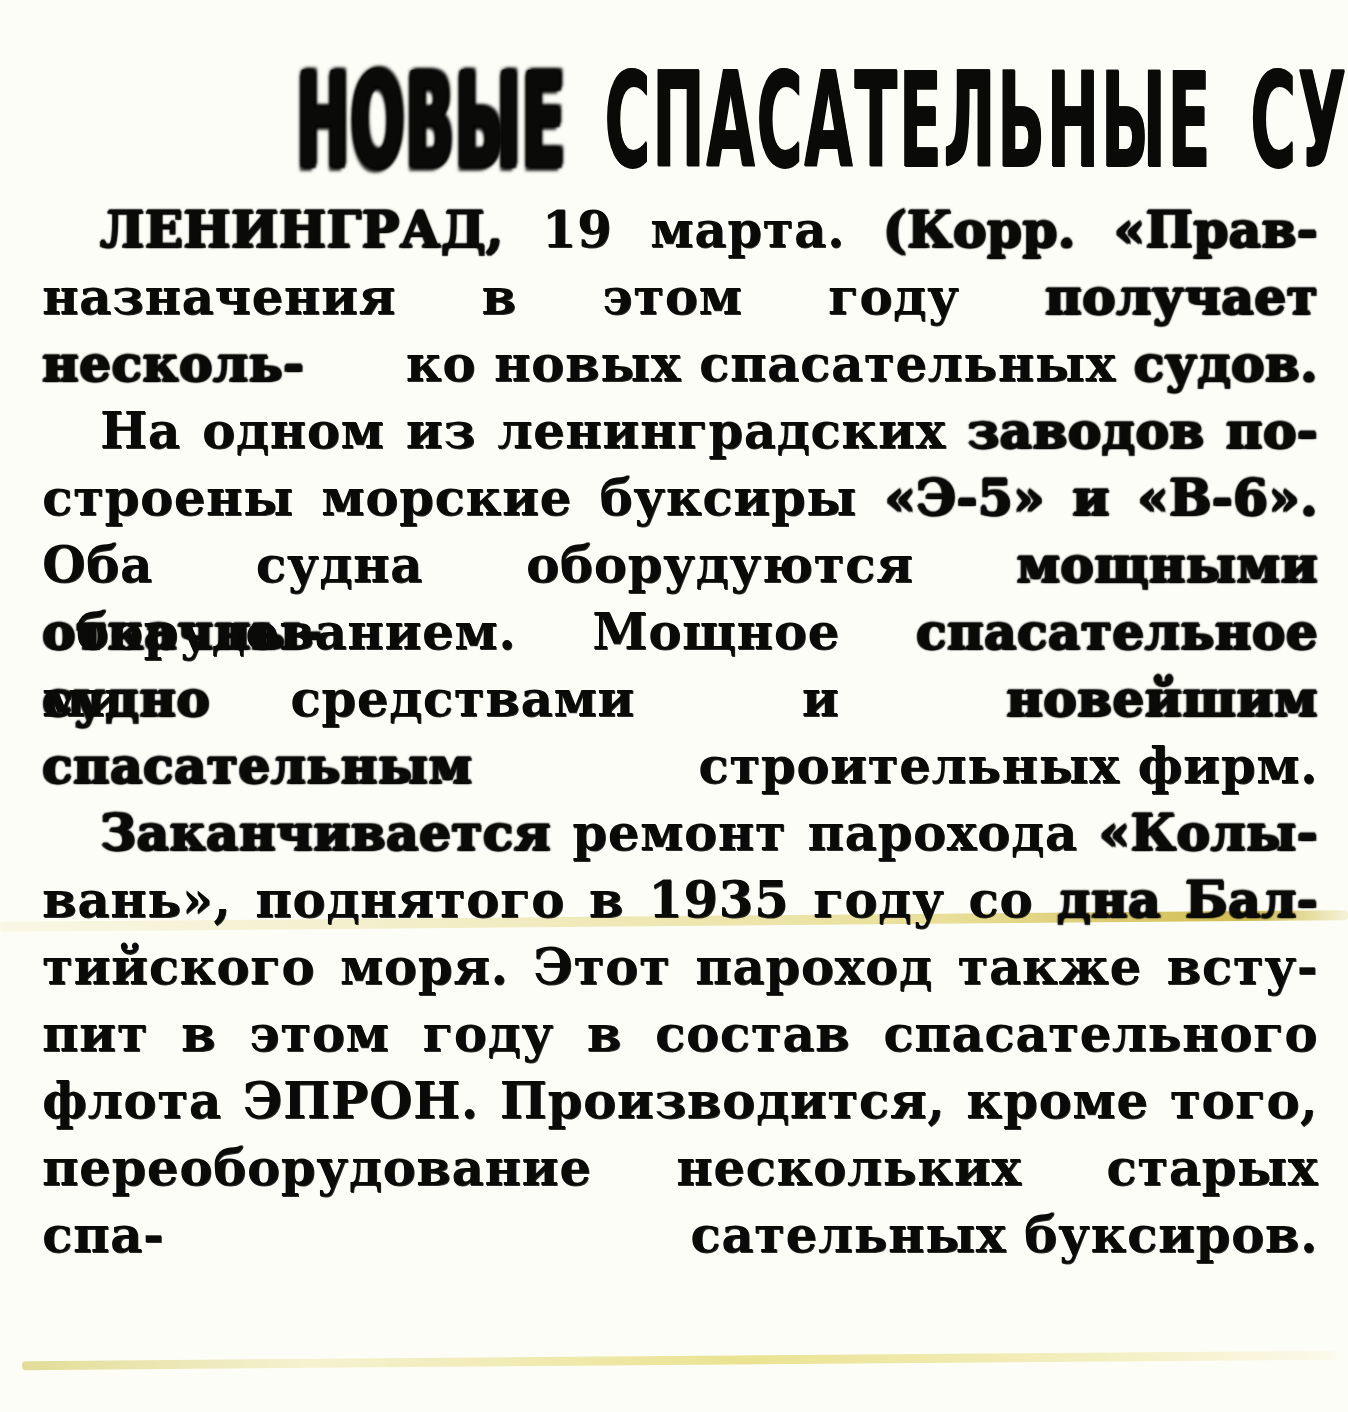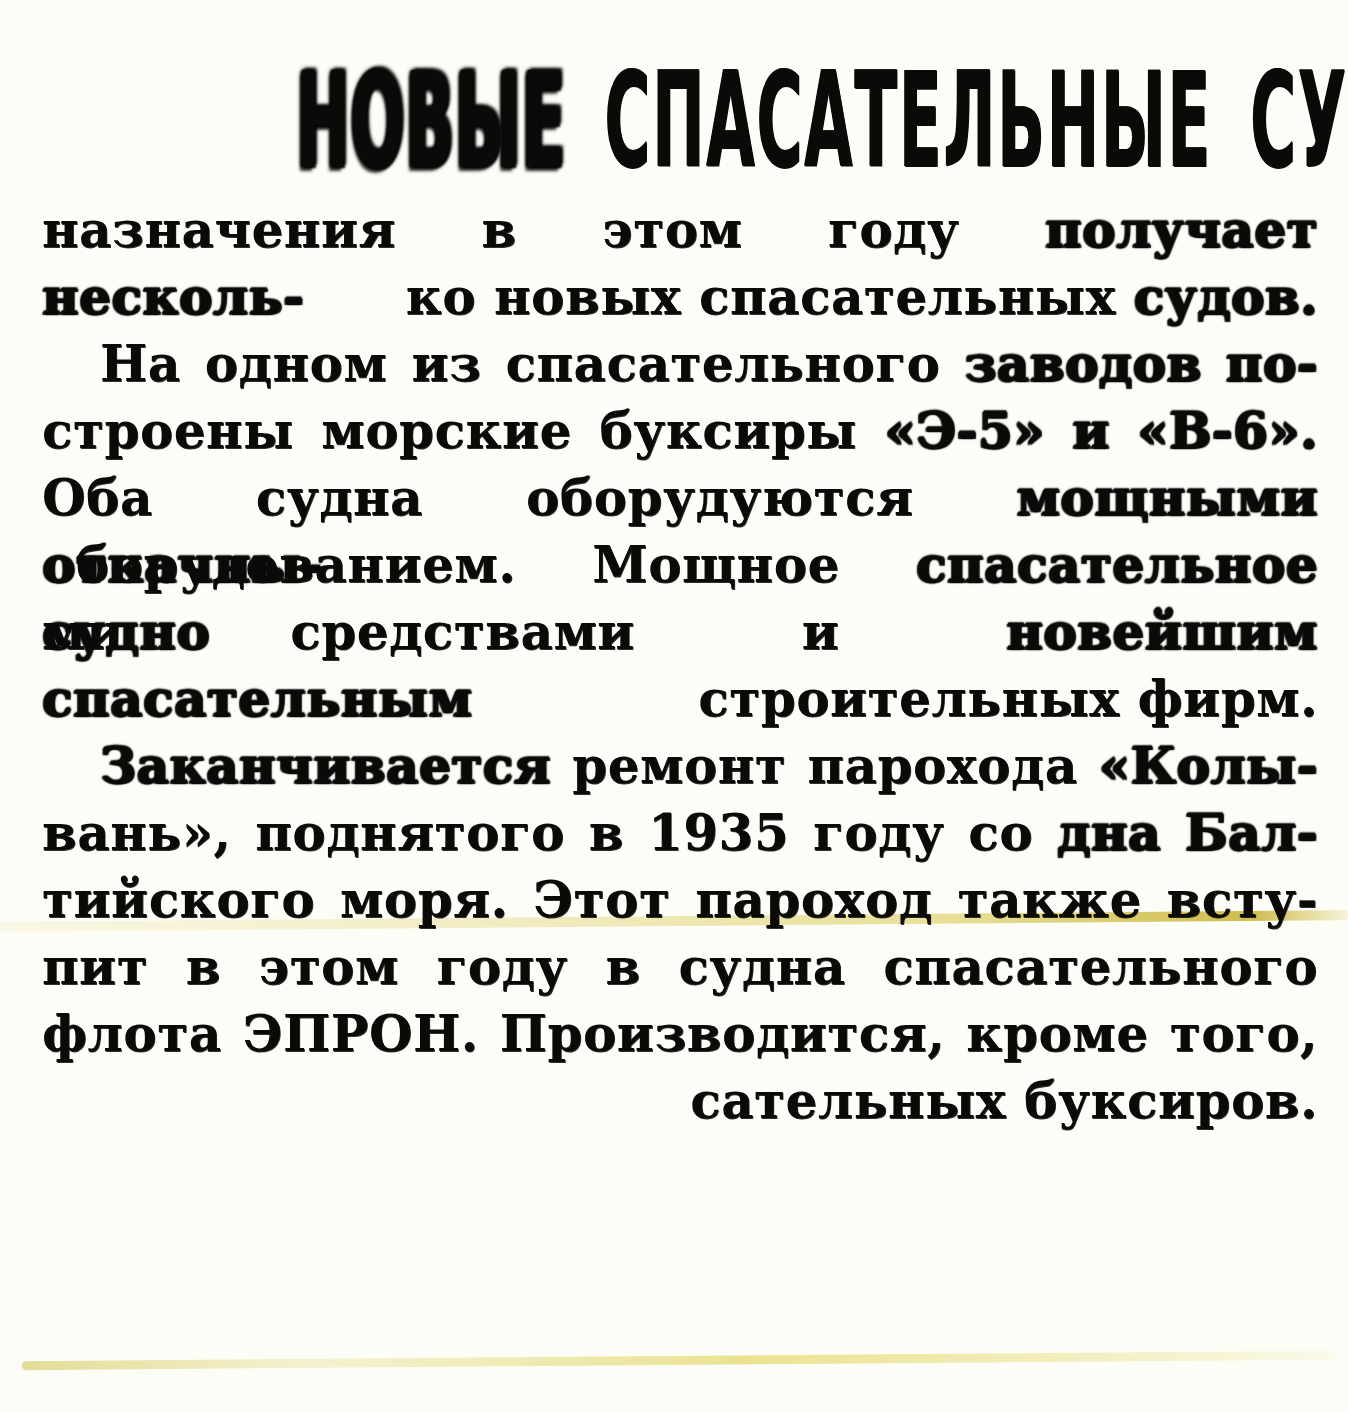--- a/index.html
+++ b/index.html
@@ -113,34 +113,36 @@
 
 <div class="page">
 
   <div class="hl hl-top"></div>
   <div class="hl hl-bottom"></div>
 
   <h1 class="headline"><span class="smudged-heavy">НОВЫЕ</span> <span>СПАСАТЕЛЬНЫЕ</span> <span>СУДА</span></h1>
 
   <div class="article-body" id="article-body">
       <div class="paragraph">
+        <div class="line justify indent"><span class="smudged">ЛЕНИНГРАД,</span><span> 19 марта. </span><span class="smudged">(Корр. «Прав-</span></div>
         <div class="line justify"><span>назначения в этом году </span><span class="smudged">получает несколь-</span></div>
         <div class="line"><span>ко новых спасательных </span><span class="smudged">судов.</span></div>
       </div>
       <div class="paragraph">
-        <div class="line justify indent"><span>На одном из спасательного </span><span class="smudged">заводов по-</span></div>
+        <div class="line justify indent"><span>На одном из ленинградских </span><span class="smudged">заводов по-</span></div>
         <div class="line justify"><span>строены морские буксиры </span><span class="smudged">«Э-5» и «В-6».</span></div>
         <div class="line justify"><span>Оба судна оборудуются </span><span class="smudged">мощными откачны-</span></div>
         <div class="line justify"><span>оборудованием. Мощное </span><span class="smudged">спасательное судно</span></div>
         <div class="line justify"><span>ми средствами и </span><span class="smudged">новейшим спасательным</span></div>
         <div class="line"><span>строительных фирм.</span></div>
       </div>
       <div class="paragraph">
         <div class="line justify indent"><span class="smudged">Заканчивается</span><span> ремонт парохода </span><span class="smudged">«Колы-</span></div>
         <div class="line justify"><span>вань», поднятого в 1935 году со </span><span class="smudged">дна Бал-</span></div>
         <div class="line justify"><span>тийского моря. Этот пароход также всту-</span></div>
-        <div class="line justify"><span>пит в этом году в судна спасательного</span></div>
+        <div class="line justify"><span>пит в этом году в состав спасательного</span></div>
         <div class="line justify"><span>флота ЭПРОН. Производится, кроме того,</span></div>
+        <div class="line justify"><span>переоборудование нескольких старых спа-</span></div>
         <div class="line"><span>сательных буксиров.</span></div>
       </div>
     </div>
 
 </div>
 
 </body></html>

